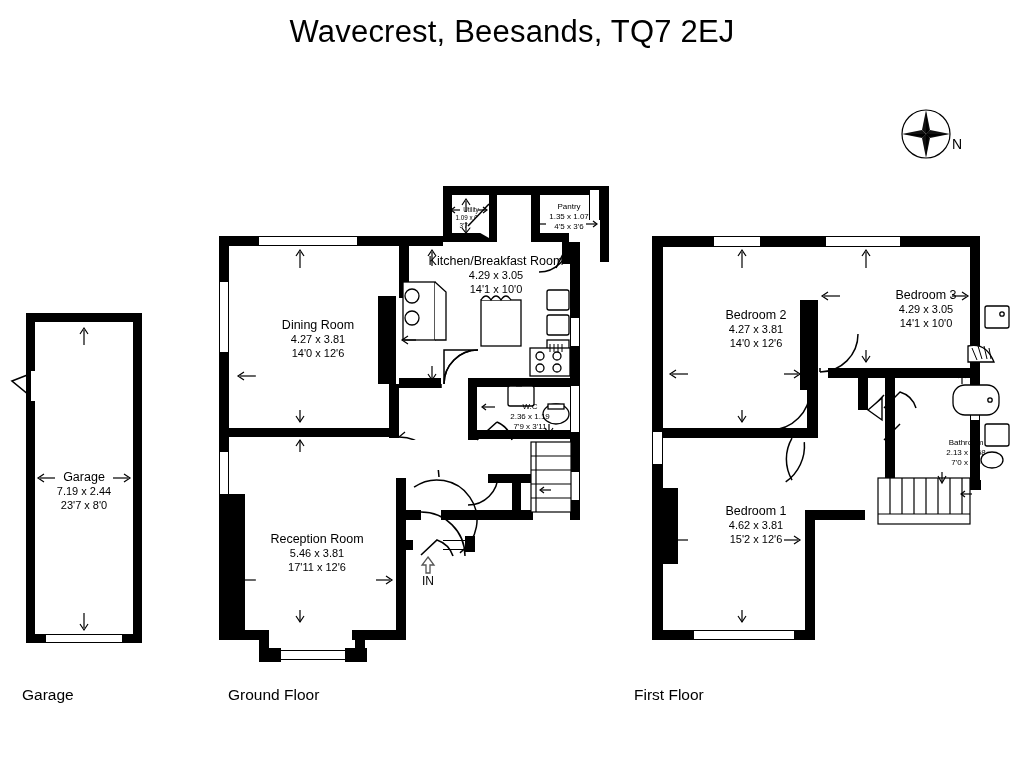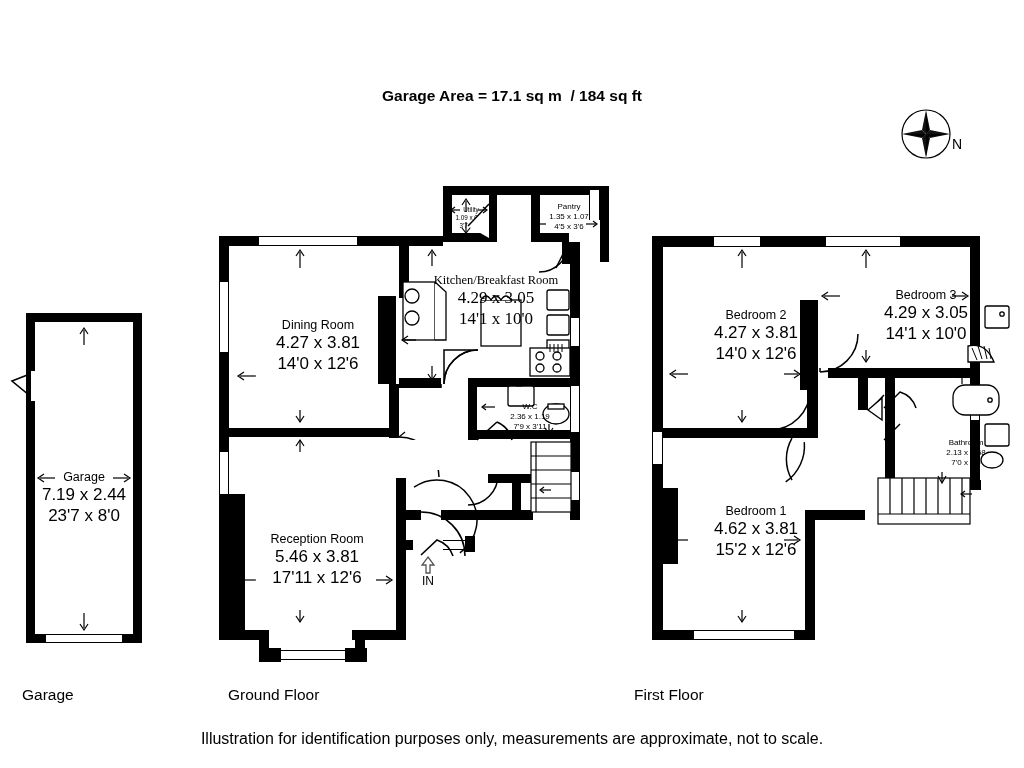--- a/index.html
+++ b/index.html
@@ -52,38 +52,38 @@
   .win-v {
     position: absolute; background: #fff;
     border-left: 1.5px solid #000; border-right: 1.5px solid #000;
   }
 
   .label {
     position: absolute; text-align: center; line-height: 1.22;
     white-space: nowrap; font-size: 12.5px;
   }
   .label .nm { font-size: 12.5px; }
-  .label .dm { font-size: 17px; }
+  .label .dm { font-size: 11px; }
   .label.tiny { font-size: 6.3px; line-height: 1.3; }
   .label.small { font-size: 8px; line-height: 1.28; }
 
   .in-marker {
     position: absolute; text-align: center; font-size: 12px;
   }
   svg { display: block; overflow: visible; }
   .ov { position: absolute; left: 0; top: 0; width: 1024px; height: 768px; pointer-events: none; }
 </style>
 </head>
 <body>
 
 <div id="page">
 
+  <div class="title">Wavecrest, Beesands, TQ7 2EJ</div>
 
   <div class="areas">
-    <div>Garage Area = 17.1 sq m  / 184 sq ft</div>
   </div>
 
   <div class="compass">
     <svg width="52" height="52" viewBox="0 0 52 52">
       <circle cx="26" cy="26" r="24" fill="#fff" stroke="#000" stroke-width="1.2"></circle>
 
       <polygon points="26,2 30,22 26,26 22,22" fill="#111"></polygon>
       <polygon points="26,50 30,30 26,26 22,30" fill="#111"></polygon>
       <polygon points="2,26 22,30 26,26 22,22" fill="#111"></polygon>
       <polygon points="50,26 30,30 26,26 30,22" fill="#111"></polygon>
@@ -318,21 +318,21 @@
       <div class="dm">4.27 x 3.81</div>
       <div class="dm">14'0 x 12'6</div>
     </div>
 
     <div class="label" style="left:252px; top:532px; width:130px;">
       <div class="nm">Reception Room</div>
       <div class="dm">5.46 x 3.81</div>
       <div class="dm">17'11 x 12'6</div>
     </div>
 
-    <div class="label" style="left:421px; top:273px; width:150px;font-family:Liberation Serif, serif;">
+    <div class="label" style="left:421px; top:254px; width:150px;">
       <div class="nm">Kitchen/Breakfast Room</div>
       <div class="dm">4.29 x 3.05</div>
       <div class="dm">14'1 x 10'0</div>
     </div>
 
     <div class="label small" style="left:497px; top:402px; width:66px;">
       <div>W.C</div>
       <div>2.36 x 1.19</div>
       <div>7'9 x 3'11</div>
     </div>
@@ -473,15 +473,14 @@
       <div>Bathroom</div>
       <div>2.13 x 1.68</div>
       <div>7'0 x 5'6</div>
     </div>
   </div>
 
   <div class="floor-label fl-garage">Garage</div>
   <div class="floor-label fl-ground">Ground Floor</div>
   <div class="floor-label fl-first">First Floor</div>
 
-  <div class="disclaimer">Illustration for identification purposes only, measurements are approximate, not to scale.</div>
 
 </div>
 
 </body></html>

